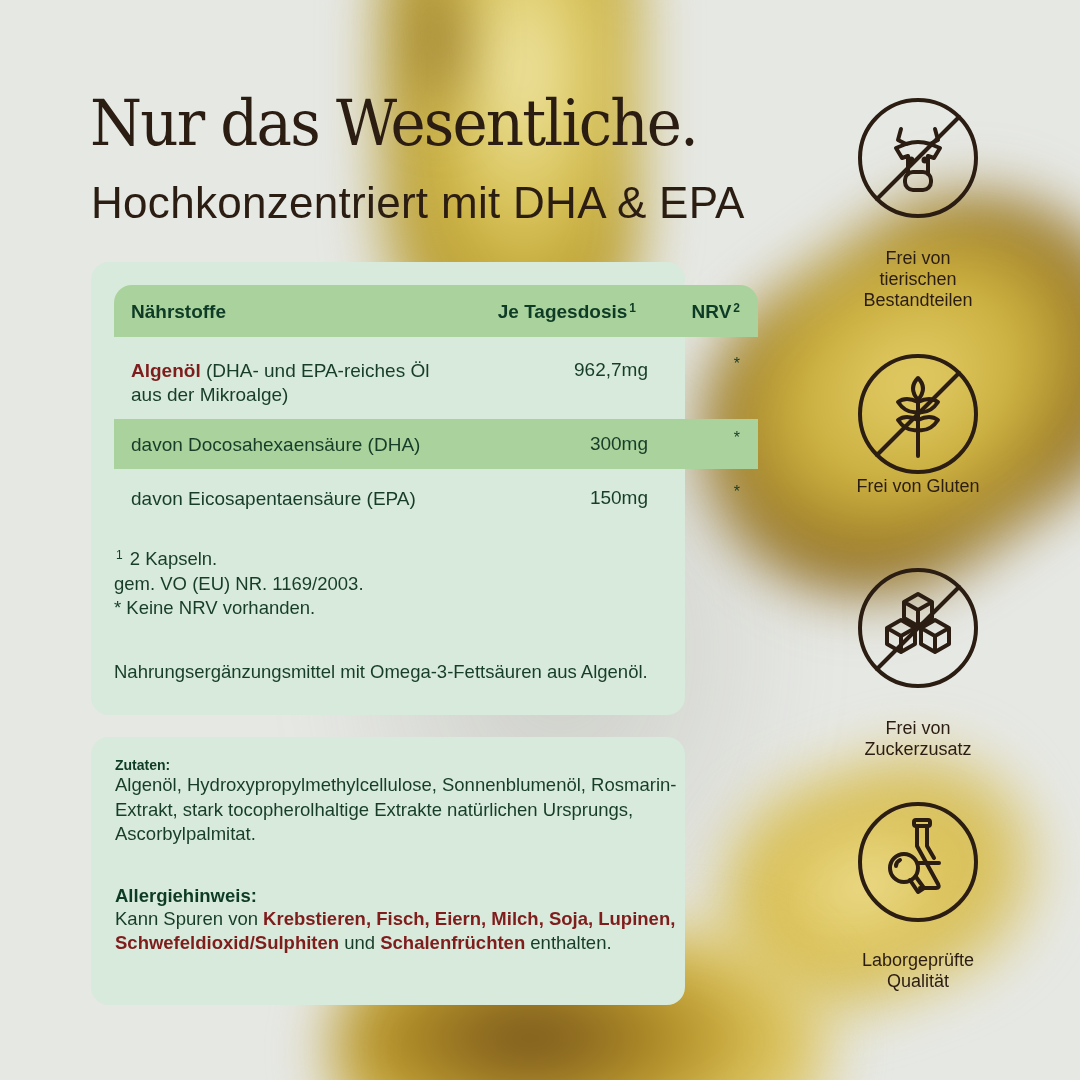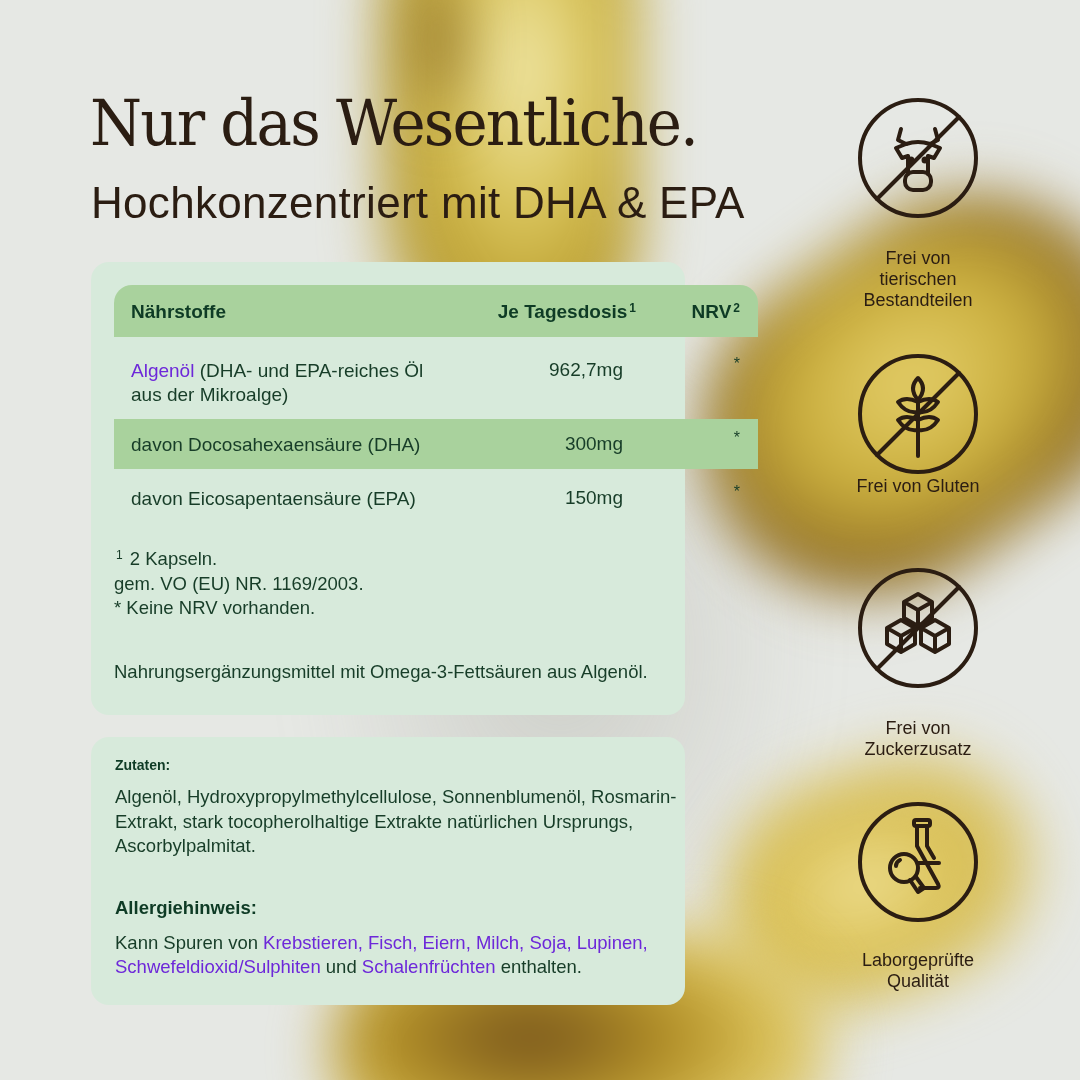--- a/index.html
+++ b/index.html
@@ -79,43 +79,43 @@
   sup { font-size: 12px; vertical-align: 6px; margin-left: 2px; }
 
   .row {
     position: absolute; left: 23px; width: 644px;
     font-size: 19px; color: #173d28;
   }
   .row.r1 { top: 75px; height: 82px; }
   .row.r2 { top: 157px; height: 50px; background: #a9d29d; padding-left: 22px; }
   .row.r3 { top: 207px; height: 56px; }
   .row .name { position: absolute; left: 17px; line-height: 24px; }
-  .row .dose { position: absolute; right: 135px; text-align: right; }
+  .row .dose { position: absolute; right: 110px; text-align: right; }
   .row .nrv { position: absolute; right: 18px; font-size: 16px; }
   .row.r1 .name { top: 22px; width: 320px; }
   .row.r1 .dose { top: 22px; }
   .row.r1 .nrv { top: 18px; }
   .row.r2 .name, .row.r2 .dose { top: 14px; }
   .row.r2 .nrv { top: 10px; }
   .row.r3 .name, .row.r3 .dose { top: 18px; }
   .row.r3 .nrv { top: 14px; }
-  b { font-weight: 400; color: #6d28d9; }
+  b { font-weight: 700; color: #7f1d1d; }
 
   .footnotes {
     position: absolute; left: 23px; top: 281px;
     font-size: 18.5px; line-height: 24.5px; color: #173d28;
   }
   .footnotes .fn sup { font-size: 12px; vertical-align: 6px; margin-right: 2px; }
   .summary {
     position: absolute; left: 23px; top: 399px;
     font-size: 18.5px; color: #173d28; white-space: nowrap;
   }
 
   .ing-h { font-size: 14px; font-weight: 700; color: #0e3b25; margin-top: 0; }
-  .ing-p { font-size: 18.5px; line-height: 24.5px; margin-top: 12px; color: #173d28; width: 620px; }
+  .ing-p { font-size: 18.5px; line-height: 24.5px; color: #173d28; width: 620px; }
   .all-h { font-size: 18.5px; font-weight: 700; color: #0e3b25; margin-top: 38px; }
 
   .badges { position: absolute; left: 838px; top: 96px; width: 160px; }
   .badge { position: absolute; left: 0; width: 160px; text-align: center; }
   .badge svg { display: block; margin: 0 auto; }
   .badge .label {
     font-size: 18px; line-height: 21px; color: #2b1d12; margin-top: 0;
   }
   .b1 { top: 0; }
   .b1 .label { margin-top: 28px; }

